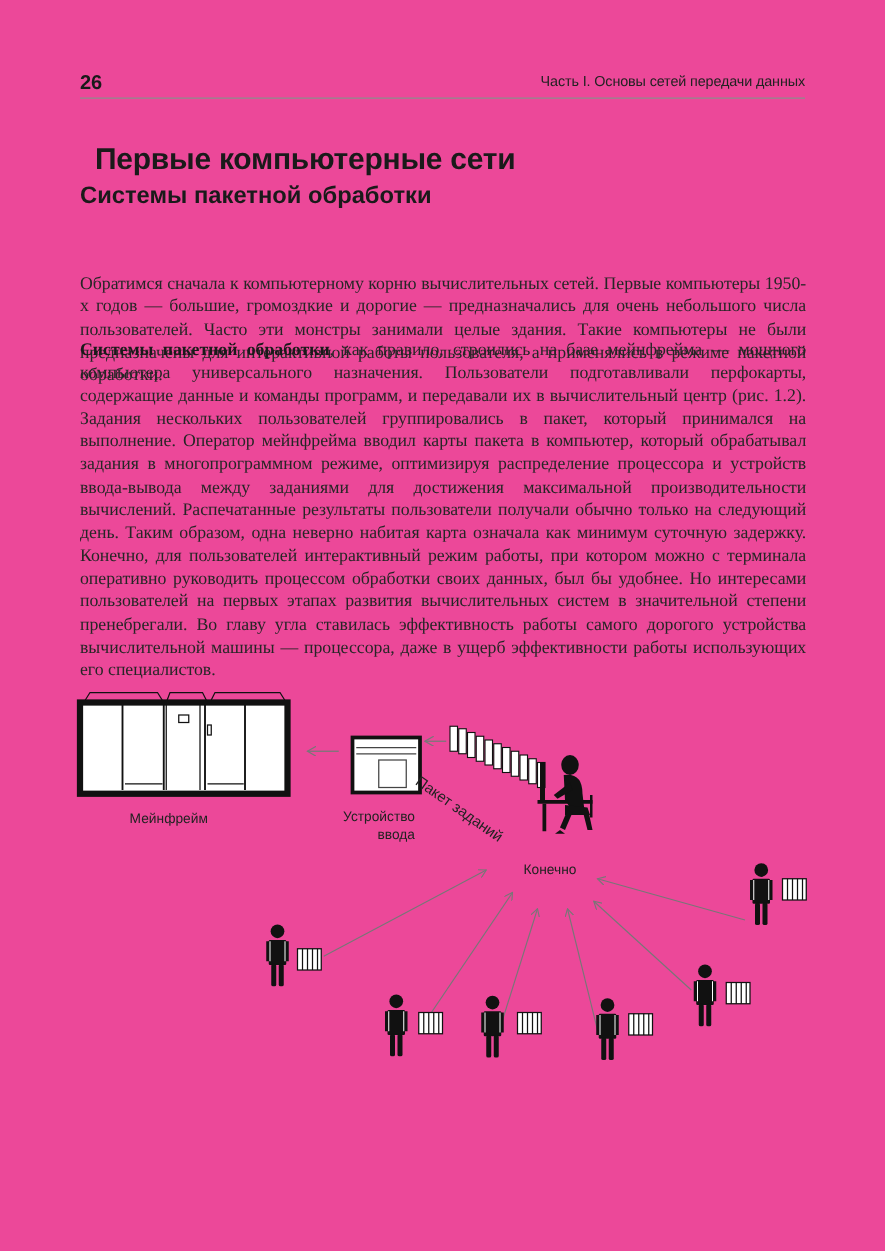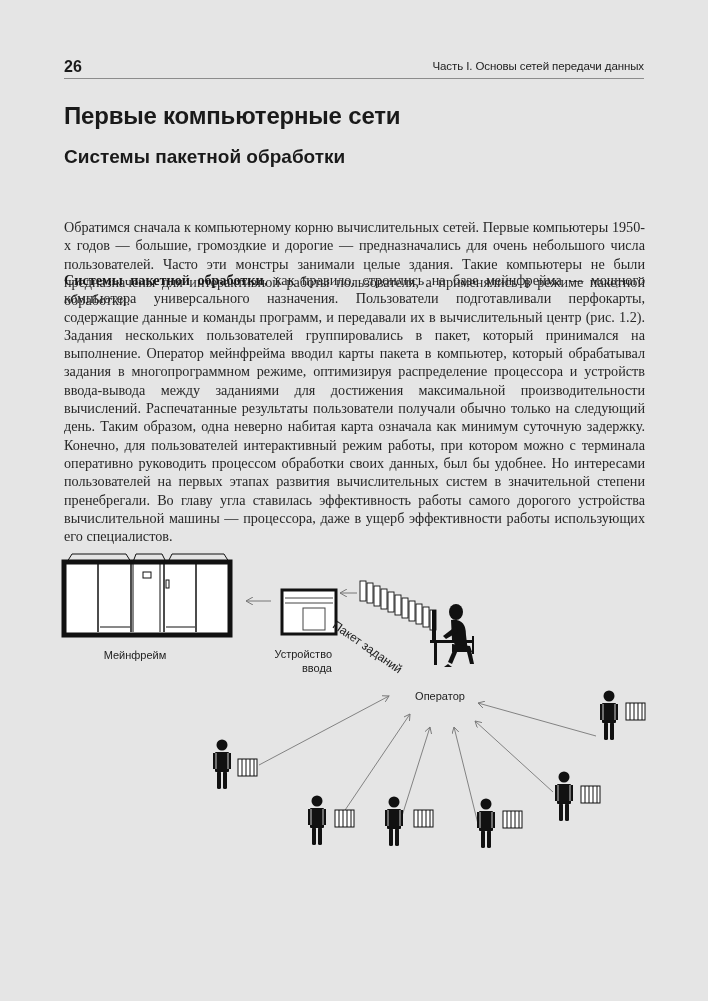--- a/index.html
+++ b/index.html
@@ -1,22 +1,22 @@
 <!DOCTYPE html>
 <html><head>
 <meta charset="utf-8">
 <style>
   html, body { margin: 0; padding: 0; background: #ffffff; }
   body { width: 708px; height: 1001px; position: relative; overflow: hidden; color: #1a1a1a; }
-  .page { position: absolute; left: 0; top: 0; width: 708px; height: 1001px; background: #e5e5e5; }
+  .page { position: absolute; left: 0; top: 0; width: 708px; height: 1001px; background: #ec4899; }
   .header { position: absolute; left: 64px; top: 58px; width: 580px; height: 20px; }
   .page-num { position: absolute; left: 0; top: 0; font-family: "Liberation Sans", sans-serif; font-weight: bold; font-size: 16px; color: #1a1a1a; }
   .running-title { position: absolute; right: 0; top: 2px; font-family: "Liberation Sans", sans-serif; font-size: 11.5px; color: #222; letter-spacing: -0.1px; }
   .header-rule { position: absolute; left: 64px; top: 78px; width: 580px; height: 1px; background: #8c8c8c; }
-  h1 { position: absolute; left: 64px; top: 102px; margin: 0; font-family: "Liberation Sans", sans-serif; font-weight: bold; font-size: 24px; color: #1a1a1a; letter-spacing: -0.2px; }
+  h1 { position: absolute; left: 64px; top: 102px; margin: 12px; font-family: "Liberation Sans", sans-serif; font-weight: bold; font-size: 24px; color: #1a1a1a; letter-spacing: -0.2px; }
   h2 { position: absolute; left: 64px; top: 146px; margin: 0; font-family: "Liberation Sans", sans-serif; font-weight: bold; font-size: 19px; color: #1a1a1a; }
   .body-text { position: absolute; left: 64px; width: 581px; font-family: "Liberation Serif", serif; font-size: 14.2px; line-height: 18.3px; color: #262626; text-align: justify; margin: 0; }
   .p1 { top: 182px; margin-top: 36px; }
   .p2 { top: 271px; }
   .body-text b { color: #1a1a1a; }
   .figure { position: absolute; left: 0; top: 540px; width: 568px; height: 380px; }
   .figure svg { position: absolute; left: 0; top: 0; }
   .fig-label { position: absolute; font-family: "Liberation Sans", sans-serif; font-size: 11px; color: #222; text-align: center; line-height: 14px; }
   .lbl-mainframe { left: 85px; top: 108px; width: 100px; }
   .lbl-input { left: 252px; top: 107px; width: 80px; text-align: right; }
@@ -152,17 +152,17 @@
       </g>
       <g>
         <use href="#user" x="600" y="150"></use>
         <use href="#deck" x="626" y="163"></use>
       </g>
     </svg>
 
     <div class="fig-label lbl-mainframe">Мейнфрейм</div>
     <div class="fig-label lbl-input">Устройство ввода</div>
     <div class="fig-label lbl-packet">Пакет заданий</div>
-    <div class="fig-label lbl-operator">Оператор</div>
+    <div class="fig-label lbl-operator">Конечно</div>
   </div>
 
 
 </div>
 
 </body></html>

